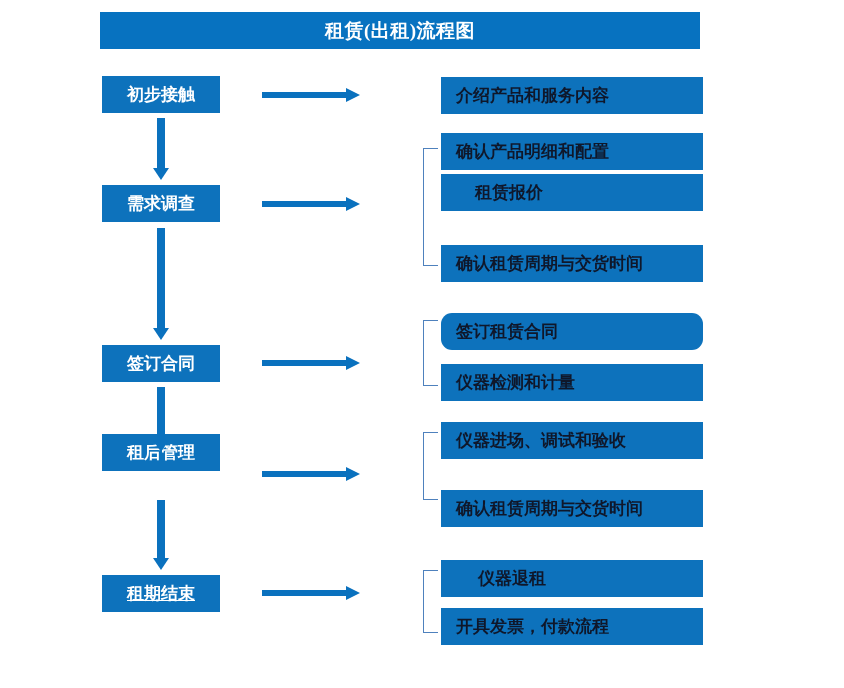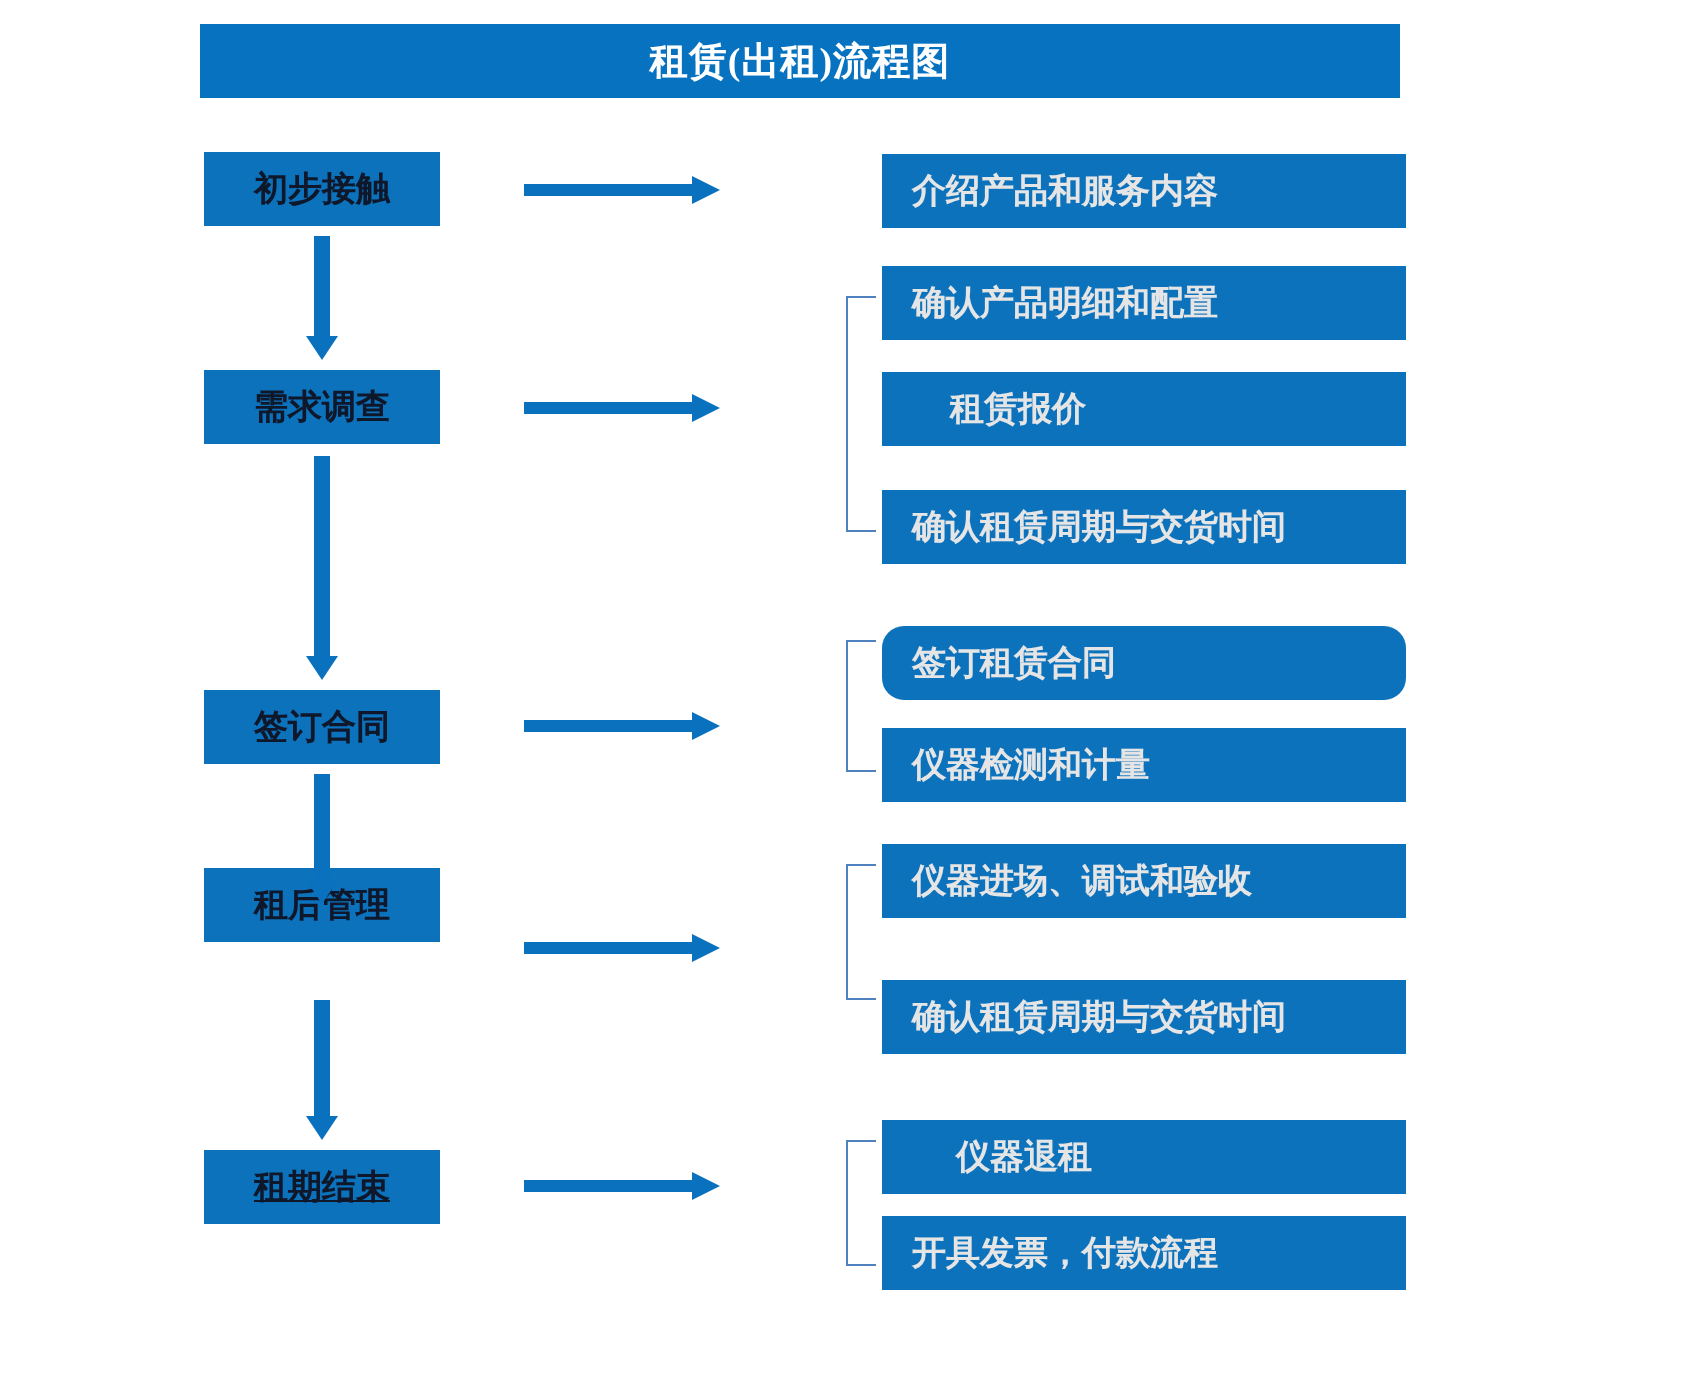--- a/index.html
+++ b/index.html
@@ -42,54 +42,54 @@
     white-space: nowrap;
   }
 
   
   .stage-box {
     position: absolute;
     left: 102px;
     width: 118px;
     height: 37px;
     background: #0D72BC;
-    color: #0f172a;
+    color: #ffffff;
     display: flex;
     align-items: center;
     justify-content: center;
     font-size: 17px;
     font-weight: bold;
     white-space: nowrap;
   }
   .stage-1 { top: 76px; }
   .stage-2 { top: 185px; }
   .stage-3 { top: 345px; }
   .stage-4 { top: 434px; text-align: right; }
   .stage-5 { top: 575px; text-decoration: underline; }
 
   
   .detail-box {
     position: absolute;
     left: 441px;
     width: 262px;
     height: 37px;
     background: #0D72BC;
-    color: #e5e5e5;
+    color: #0f172a;
     display: flex;
     align-items: center;
     font-size: 17px;
     font-weight: bold;
     padding-left: 15px;
     box-sizing: border-box;
     white-space: nowrap;
     font-family: Liberation Mono, monospace;
   }
   .d-1  { top: 77px;  }
   .d-2  { top: 133px; text-align: center; }
-  .d-3  { top: 186px; padding-left: 34px; }
+  .d-3  { top: 174px; padding-left: 34px; }
   .d-4  { top: 245px; }
   .d-5  { top: 313px; border-radius: 11px; }
   .d-6  { top: 364px; }
   .d-7  { top: 422px; }
   .d-8  { top: 490px; }
   .d-9  { top: 560px; padding-left: 37px; }
   .d-10 { top: 608px; }
 
   
   .h-arrow {

